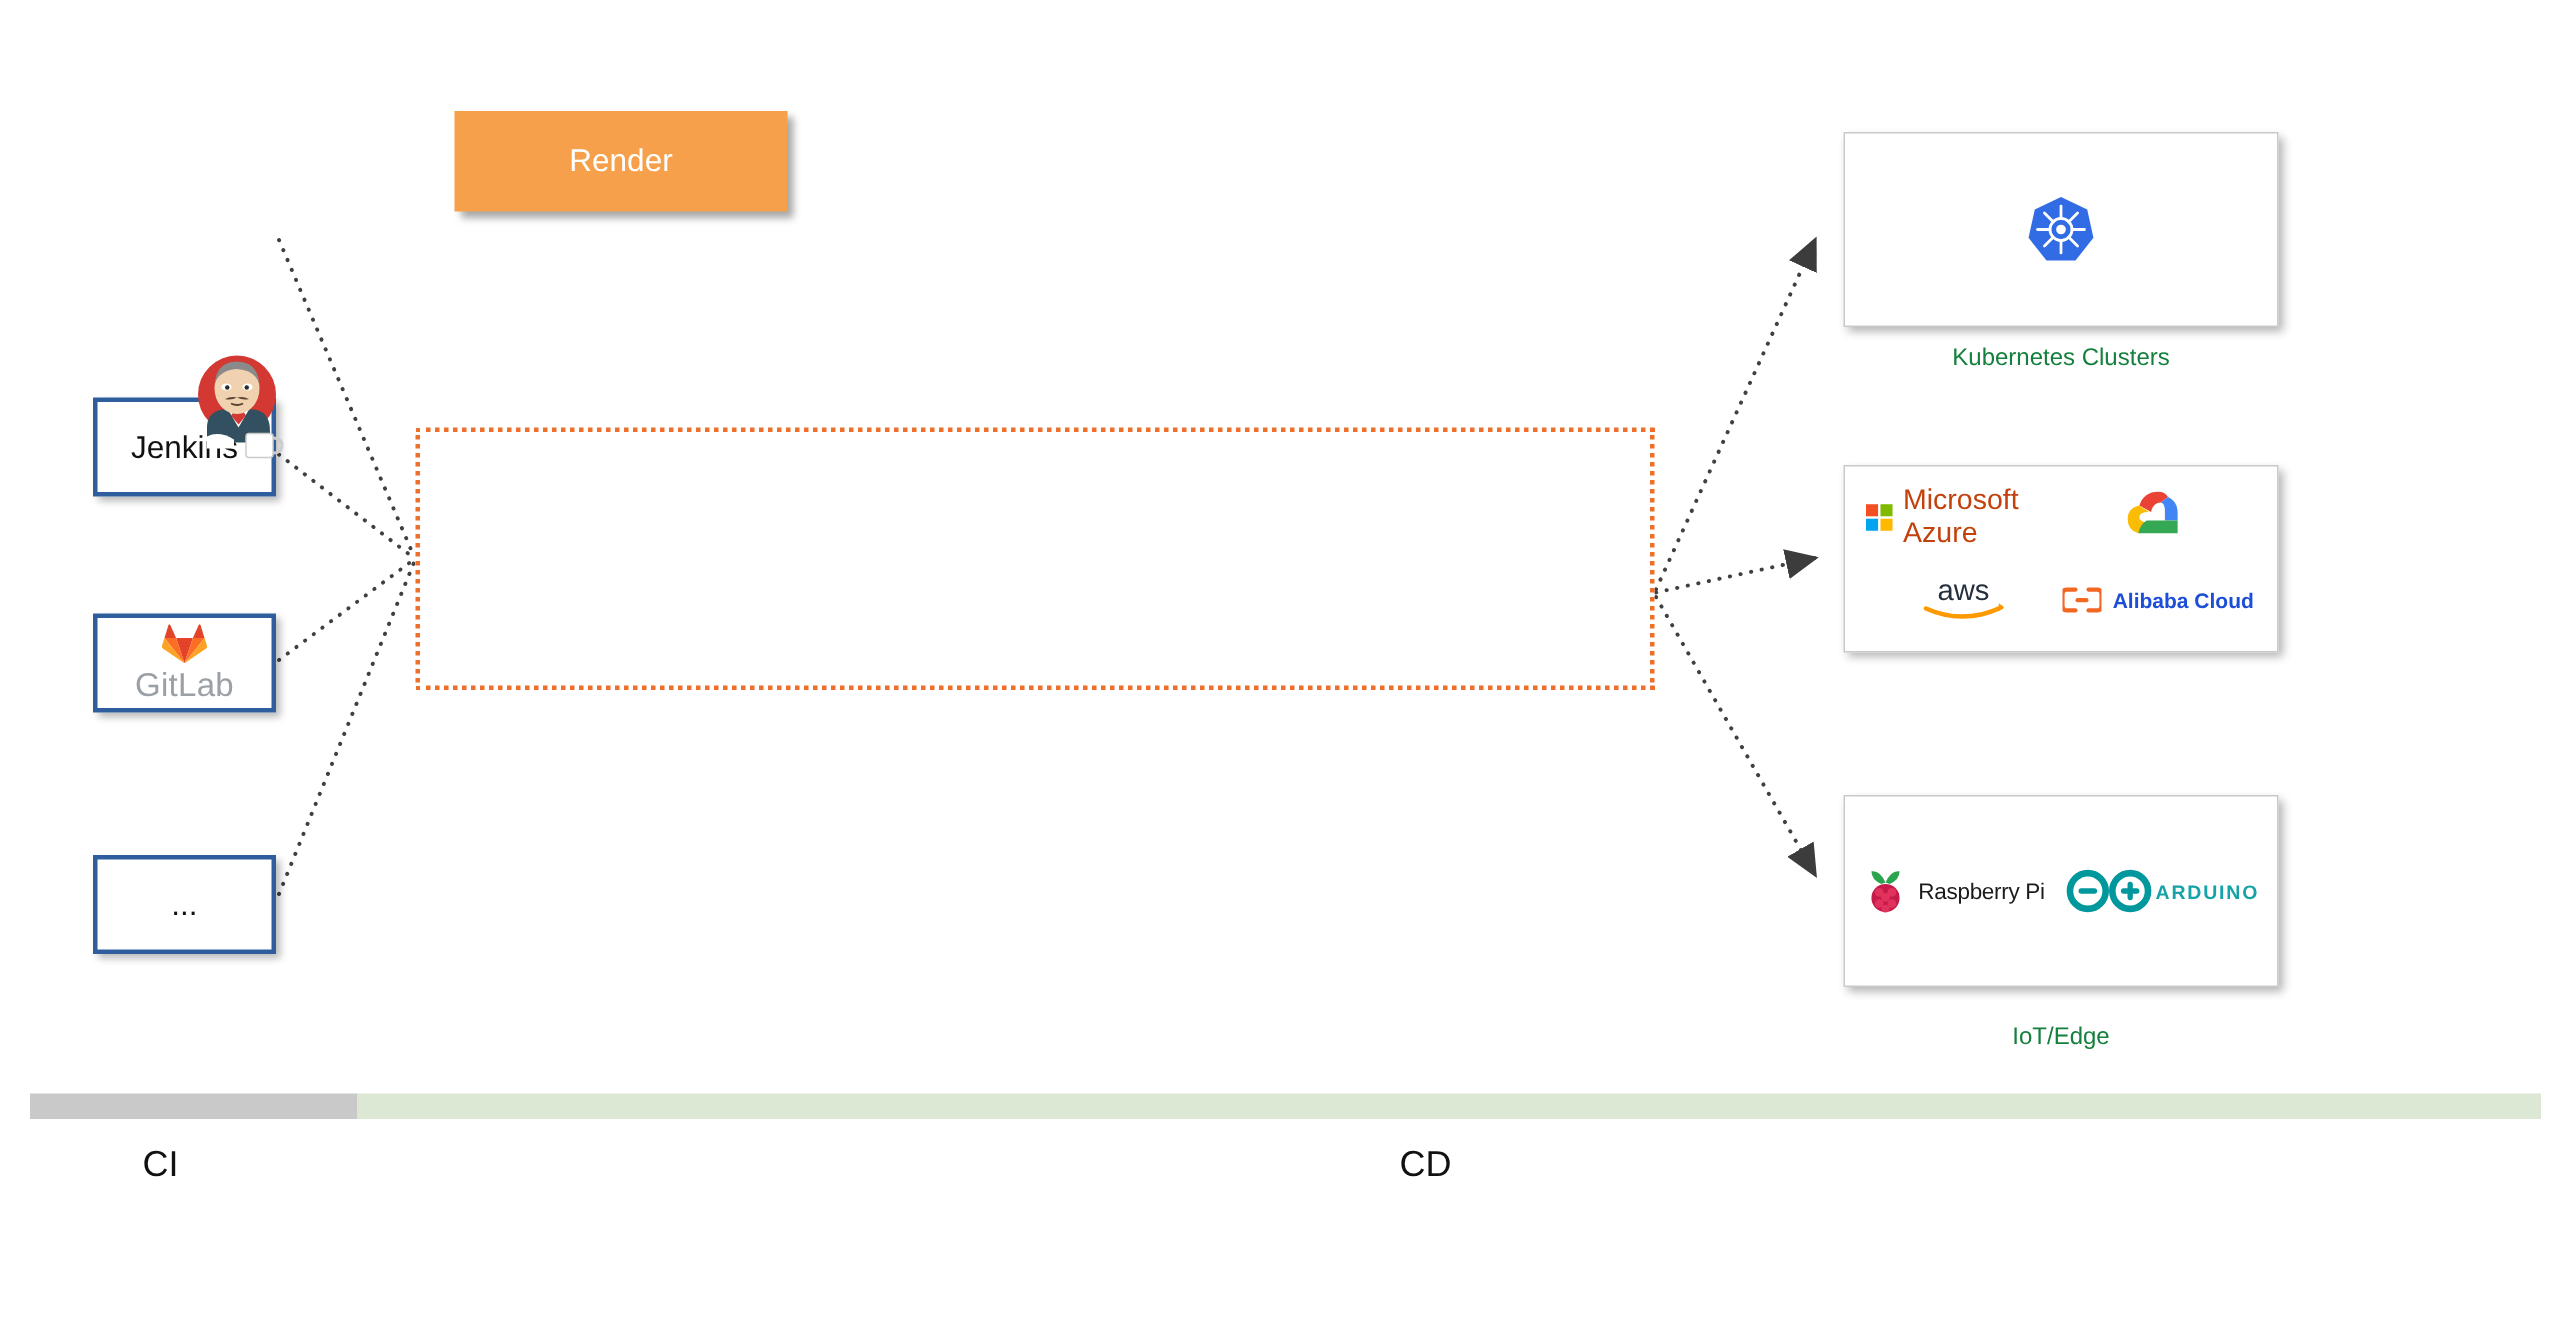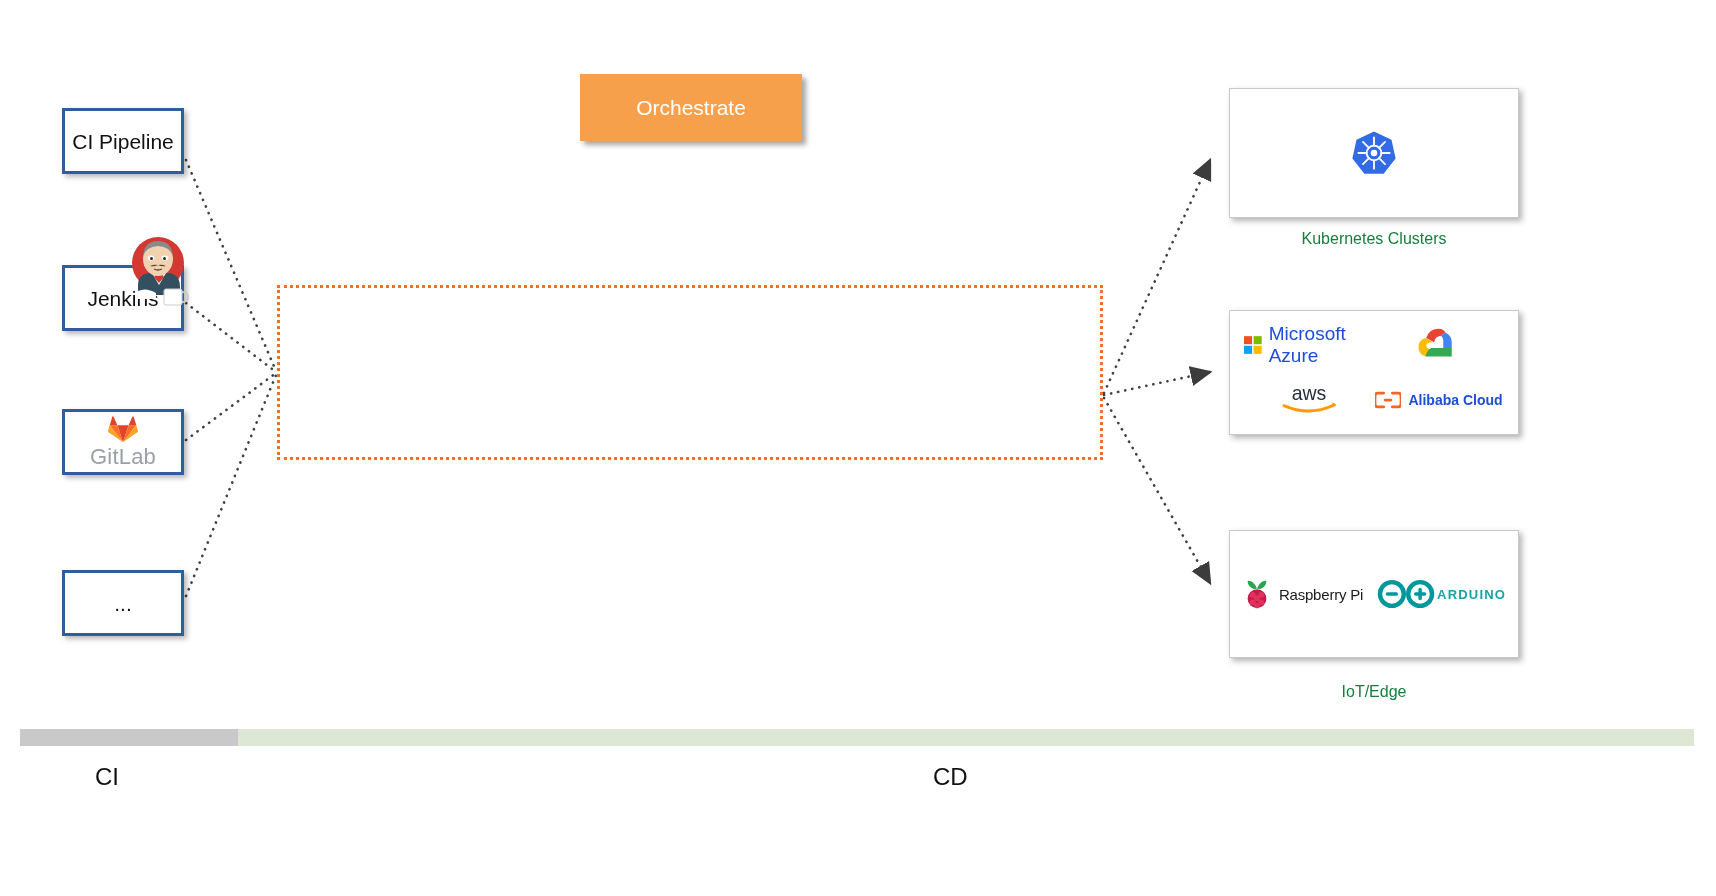--- a/index.html
+++ b/index.html
@@ -139,21 +139,21 @@
     box-sizing: border-box;
   }
   .iot-grid {
     position: absolute;
     left: 0; top: 0; width: 100%; height: 100%;
     display: flex;
     align-items: center;
     justify-content: space-evenly;
   }
   .logo-row { display: flex; align-items: center; gap: 7px; }
-  .azure-word { font-size: 19px; color: #1d4ed8; }
+  .azure-word { font-size: 19px; color: #c2410c; }
   .alibaba-word { font-size: 14px; color: #1d4ed8; font-weight: bold; }
   .rpi-word { font-size: 15px; color: #1b1b1b; font-weight: normal; letter-spacing: -.2px; }
   .arduino-word { font-size: 13px; color: #16A3A8; font-weight: bold; letter-spacing: 1.2px; }
   .arduino-wrap { display: flex; flex-direction: row; align-items: center; gap: 0px; }
 
   
   #bar-ci {
     position: absolute;
     left: 20px;
     top: 729px;
@@ -215,23 +215,20 @@
       <path d="M1104 395 L1210 372" marker-end="url(#arrowGray)"></path>
       <path d="M1104 398 L1210 583" marker-end="url(#arrowGray)"></path>
     </g>
 
     <g stroke="#3c3c3c" stroke-width="2.6" fill="none">
       <path d="M583 394 L648 394" marker-end="url(#arrowDark)"></path>
       <path d="M860 394 L925 394" marker-end="url(#arrowDark)"></path>
     </g>
   </svg>
 
-  <div class="src-box" id="src-ci-pipeline" style="left:62px; top:108px; width:122px; height:66px;">
-    <span class="src-label">CI Pipeline</span>
-  </div>
 
   <div class="src-box" id="src-jenkins" style="left:62px; top:265px; width:122px; height:66px;">
     <span class="src-label">Jenkins</span>
   </div>
 
   <svg class="jenkins-mascot" viewBox="0 0 70 78">
     <circle cx="34" cy="30" r="26" fill="#D33833"></circle>
     <path d="M14 52 Q14 42 24 40 L46 40 Q56 42 56 54 L56 62 L14 62 Z" fill="#335061"></path>
     <path d="M28 40 L35 52 L42 40 L38 38 L32 38 Z" fill="#ffffff"></path>
     <path d="M30 44 L35 50 L40 44 L38 41 L32 41 Z" fill="#D33833"></path>
@@ -265,22 +262,22 @@
   </div>
 
   <div class="src-box" id="src-more" style="left:62px; top:570px; width:122px; height:66px;">
     <span class="src-label">...</span>
   </div>
 
   <div id="kubevela-panel"></div>
 
   <div id="kubevela-title" style="left:277px; width:826px; top:299px; position:absolute;">KubeVela</div>
 
-  <div class="stage" id="stage-orchestrate">
-    <span>Orchestrate</span>
+  <div class="stage" id="stage-render">
+    <span>Render</span>
   </div>
 
   <div class="target-box" id="target-k8s" style="left:1229px; top:88px; width:290px; height:130px;">
     <div class="k8s-logo-wrap">
       <svg width="46" height="46" viewBox="0 0 100 100">
         <path d="M50 3 L88 21 L97 62 L71 95 L29 95 L3 62 L12 21 Z" fill="#326CE5"></path>
         <g fill="none" stroke="#ffffff" stroke-width="4" stroke-linecap="round">
           <circle cx="50" cy="50" r="16"></circle>
           <line x1="50" y1="16" x2="50" y2="34"></line>
           <line x1="50" y1="66" x2="50" y2="84"></line>

